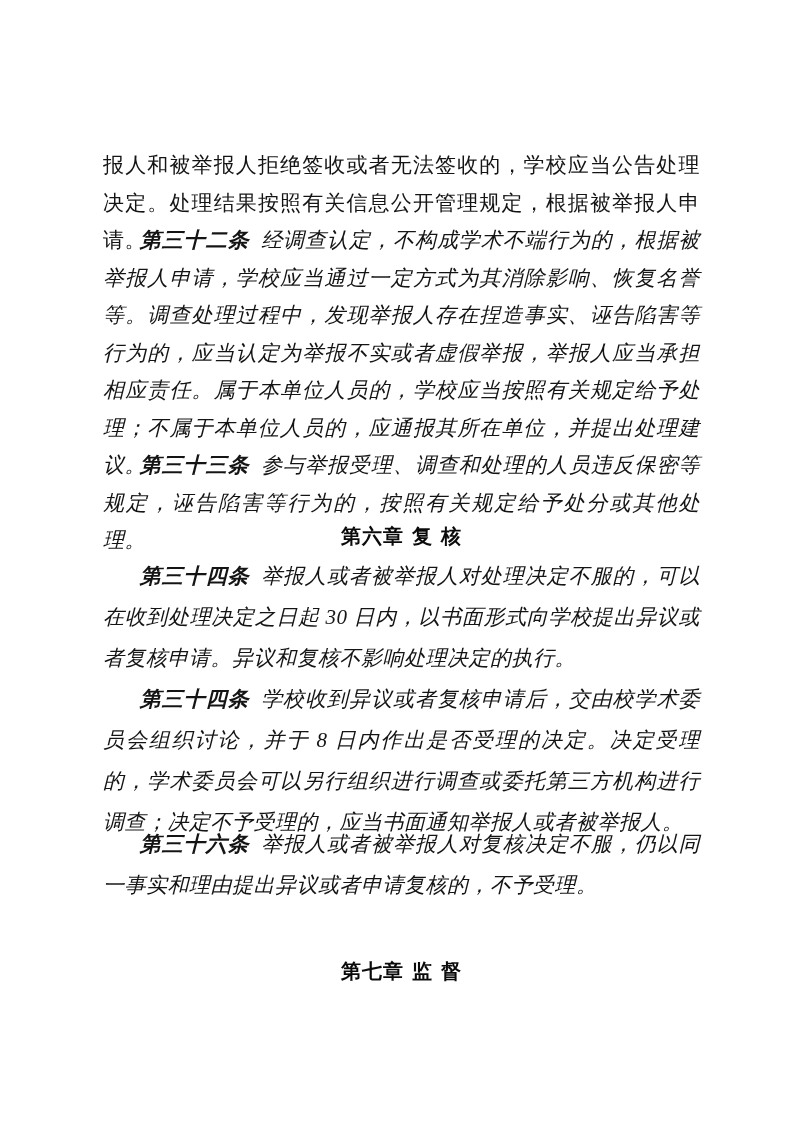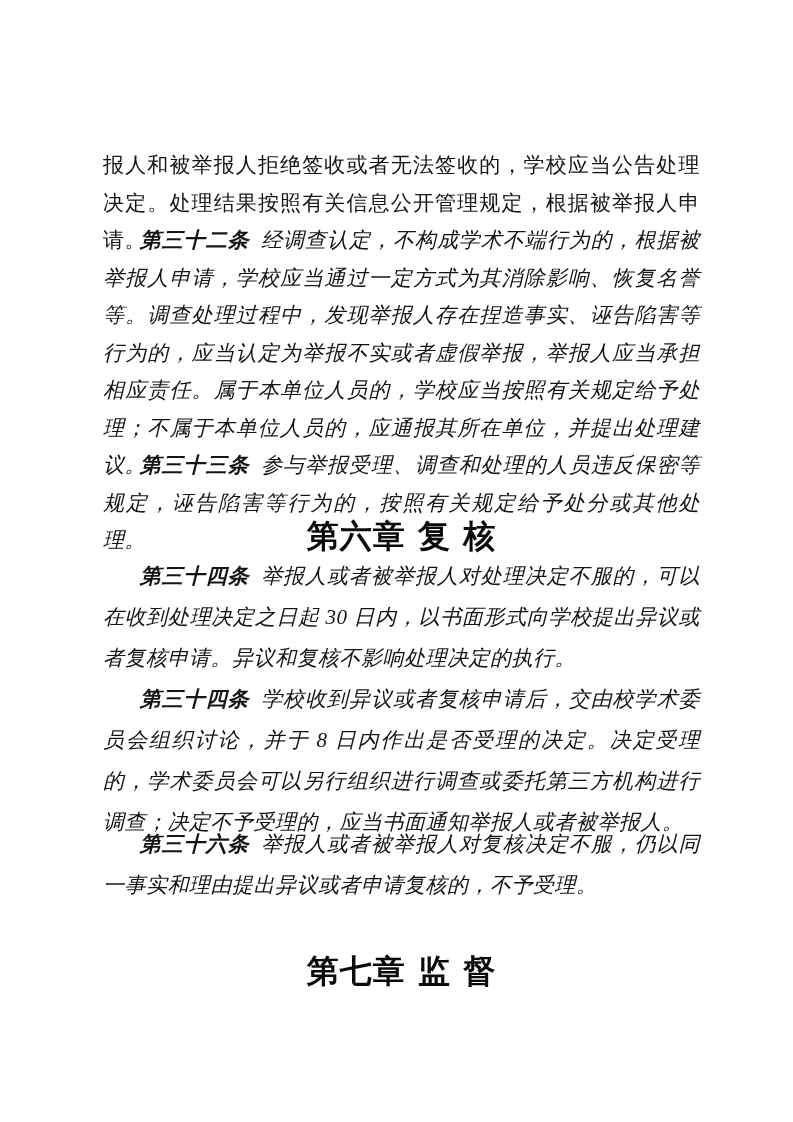--- a/index.html
+++ b/index.html
@@ -38,21 +38,21 @@
     font-weight: bold;
     margin-right: 0.55em;
   }
   h2.chapter {
     position: absolute;
     left: 0;
     width: 100%;
     margin: 0;
     font-family: "DejaVu Sans", "Liberation Sans", sans-serif;
     font-weight: bold;
-    font-size: 32px;
+    font-size: 20px;
     line-height: 30px;
     text-align: center;
     color: #0a0a0a;
     letter-spacing: 1px;
   }
 </style>
 </head>
 <body>
 
 <div class="page">

